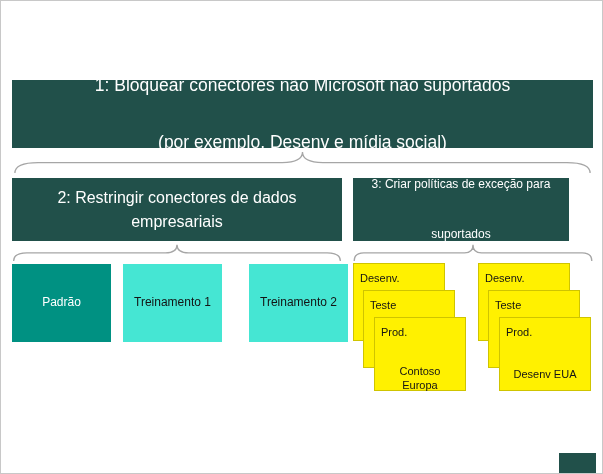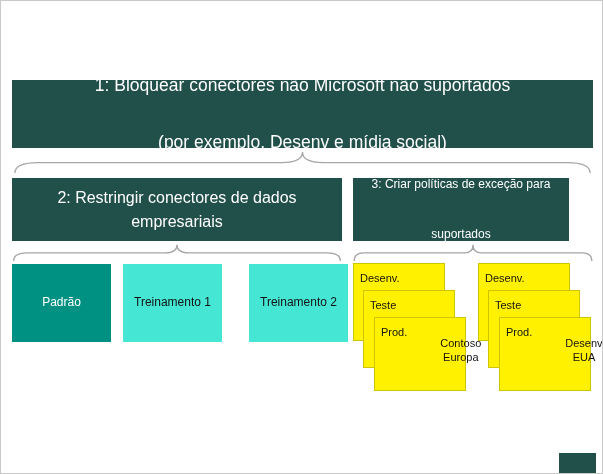--- a/index.html
+++ b/index.html
@@ -56,21 +56,21 @@
     position:absolute;width:92px;height:78px;
     background:var(--yellow);
     border:1px solid var(--yellow-border);
     box-sizing:border-box;
     color:var(--text-dark);
     font-size:11px;
   }
   .note .note-label{display:block;padding:8px 0 0 6px;text-align:left;}
   .note.l0{left:0;top:0;z-index:1;}
   .note.l1{left:10px;top:27px;z-index:2;}
-  .note.l2{left:21px;top:54px;height:74px;z-index:3;display:flex;flex-direction:row;gap:27px;}
+  .note.l2{left:21px;top:54px;height:74px;z-index:3;display:flex;flex-direction:column;gap:27px;}
   .note-title{
     flex:1;display:flex;align-items:center;justify-content:center;
     text-align:center;font-size:11px;line-height:1.25;padding:0 6px 6px 6px;
   }
   #footer-accent{
     position:absolute;left:558px;top:452px;width:37px;height:21px;
     background:var(--dark-teal);
   }
 </style>
 </head>

